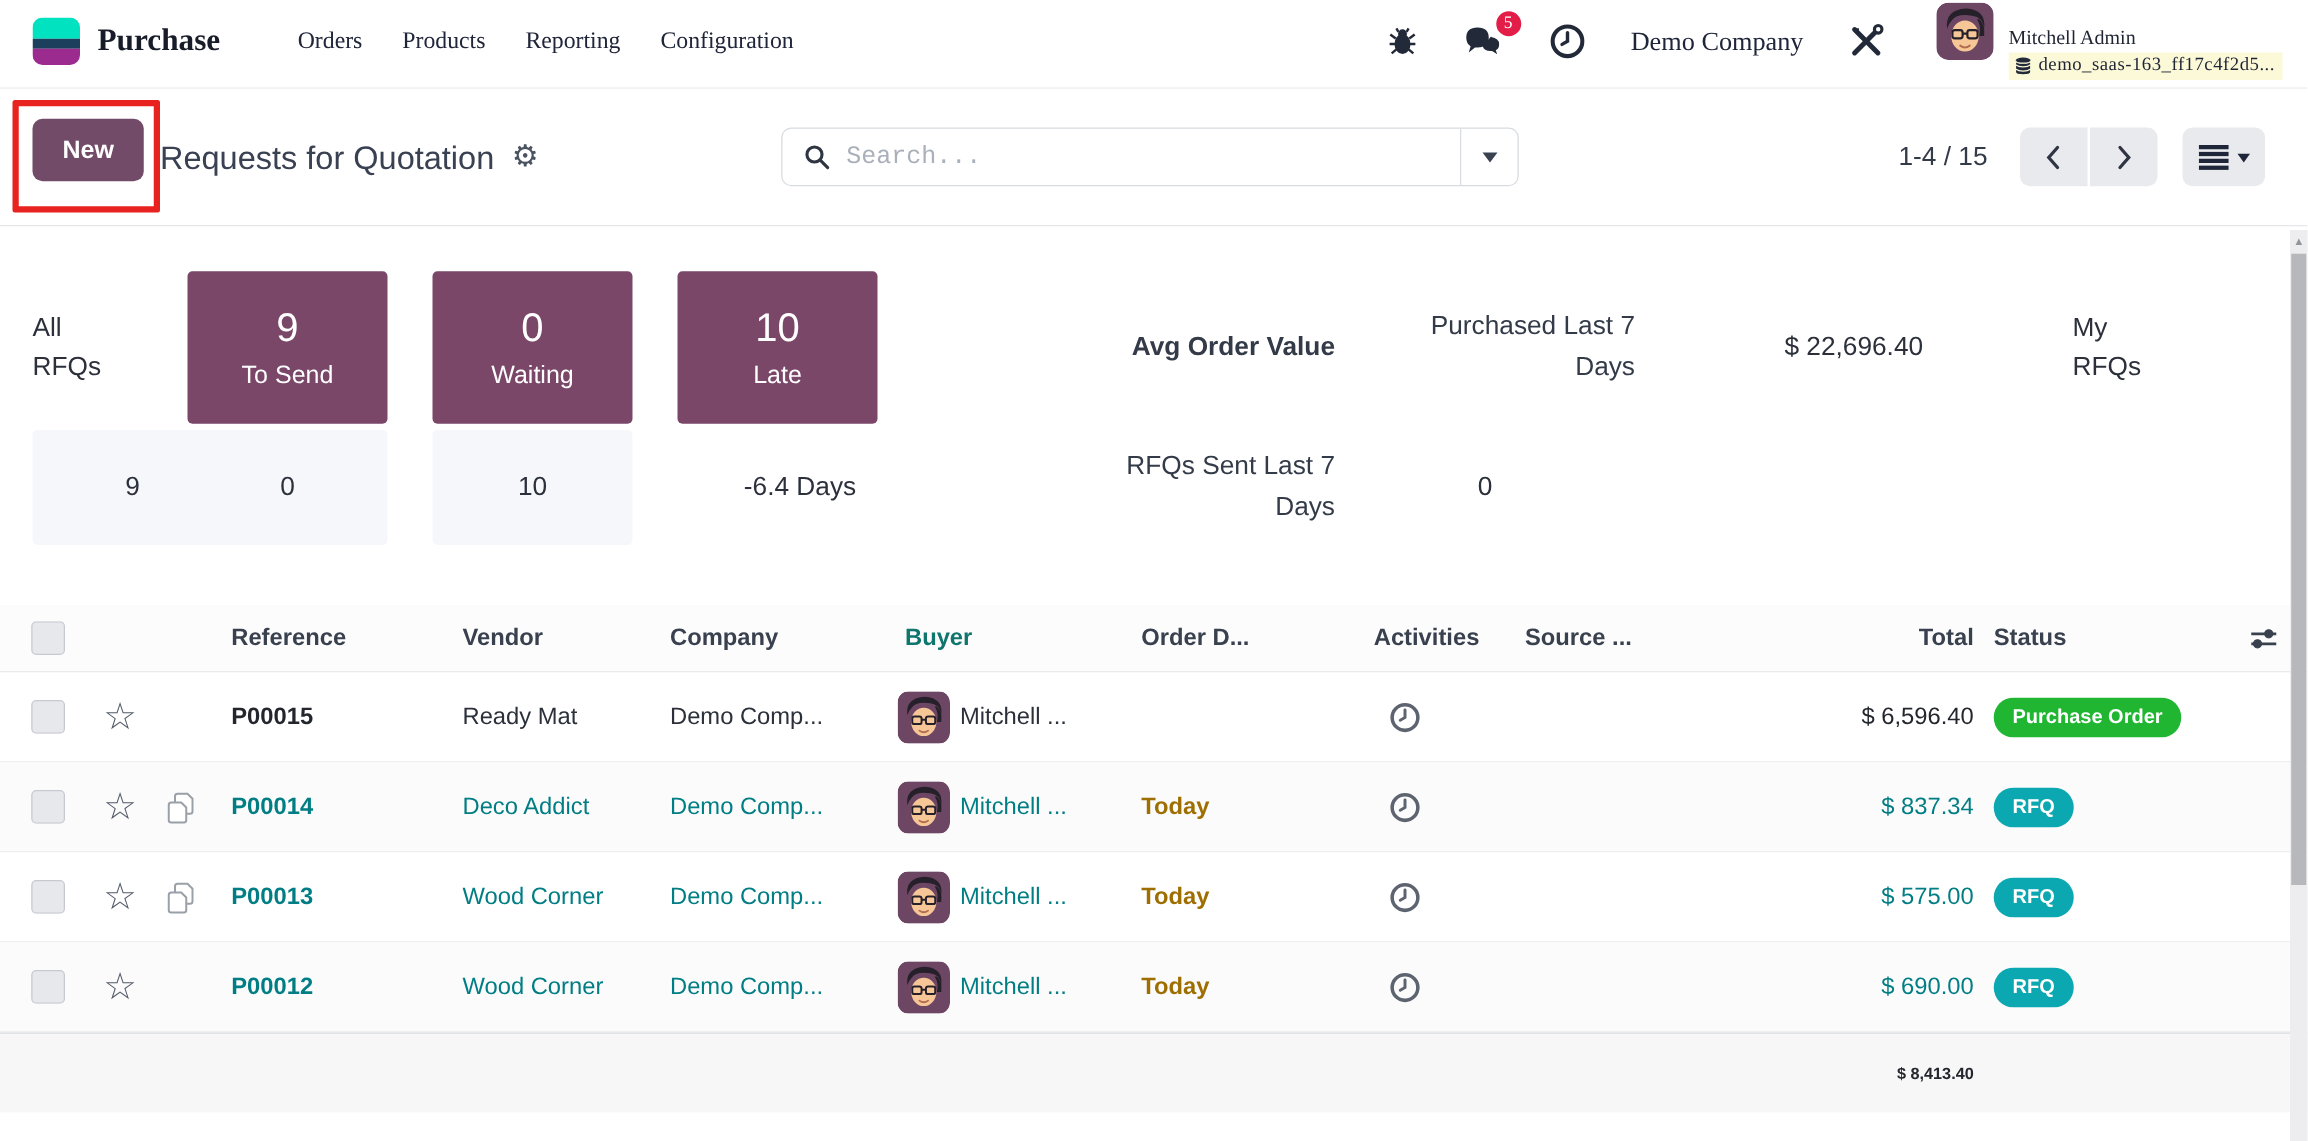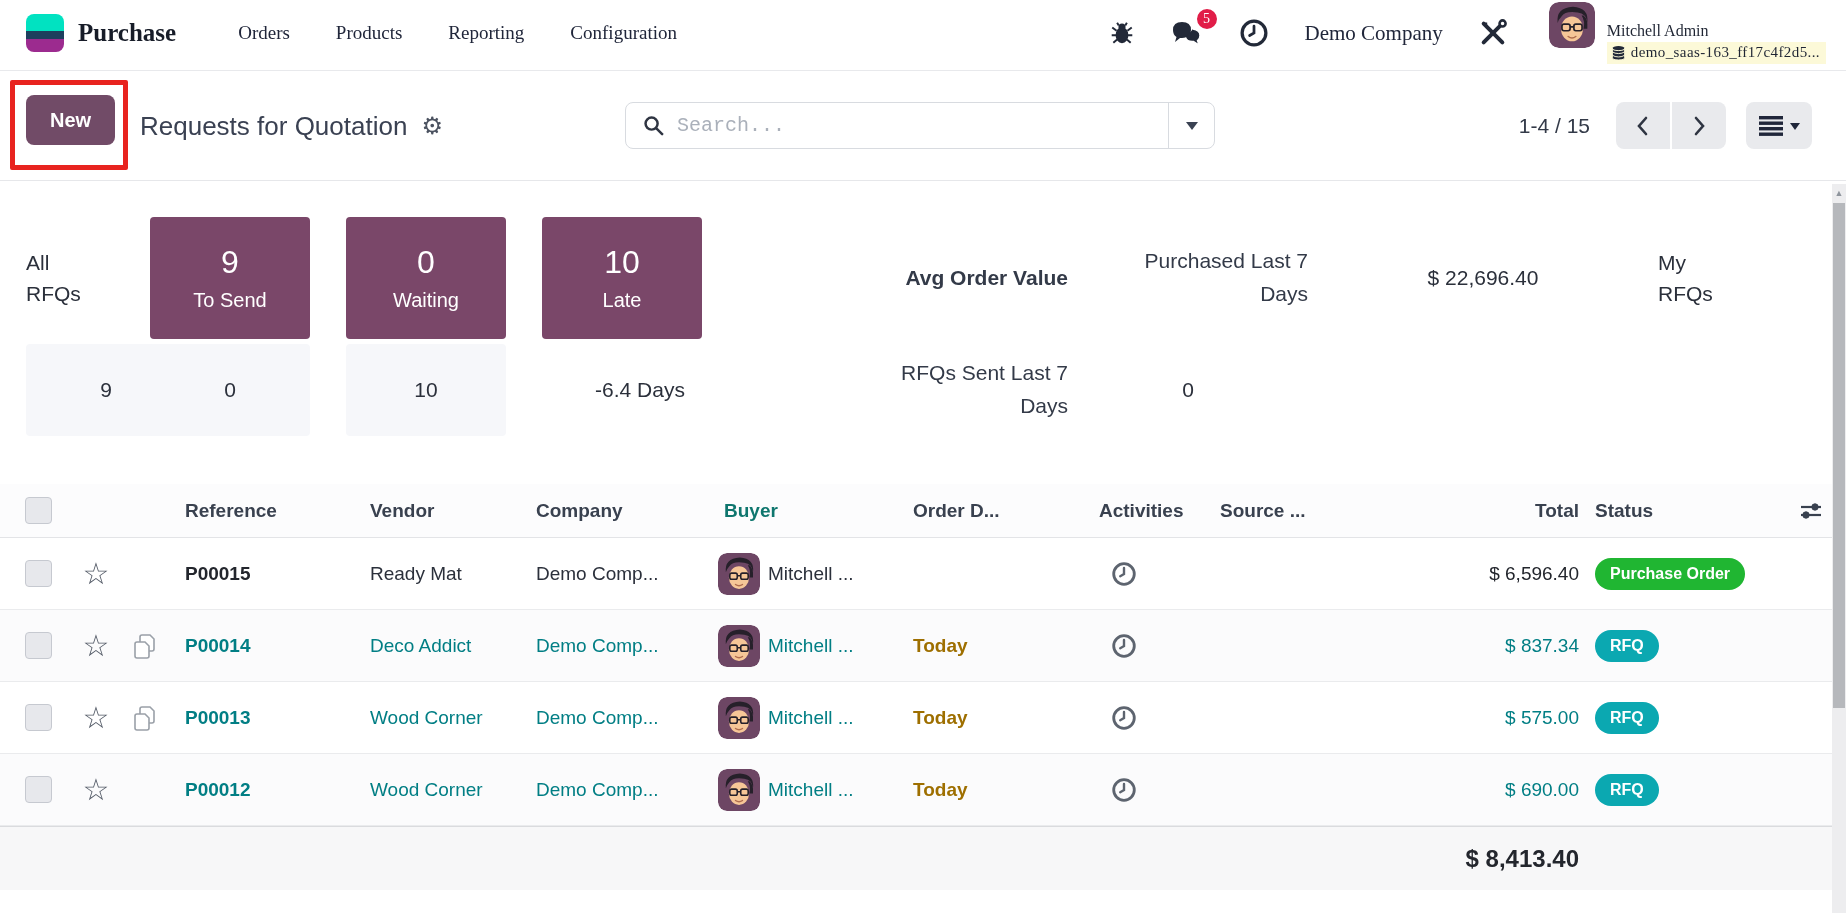--- a/index.html
+++ b/index.html
@@ -7,21 +7,21 @@
     font-family:"Liberation Sans", sans-serif; color:#2b303b; }
 
   
   .navbar { height:71px; display:flex; align-items:center; padding:0 20px 4px 26px;
     border-bottom:1px solid #e8e9ec; position:relative; background:#fff;font-family:Liberation Serif, serif; }
   .app-icon { width:38px; height:38px; border-radius:8px; overflow:hidden; display:flex; flex-direction:column; flex:0 0 auto; }
   .app-icon .s1 { height:45%; background:#01e2c1; }
   .app-icon .s2 { height:20%; background:#1d3f5e; }
   .app-icon .s3 { height:35%; background:#9c2b8f; }
   .brand { font-size:25px; font-weight:bold; color:#171c28; margin-left:14px; }
-  .menu { display:flex; gap:46px; margin-left:62px; }
+  .menu { display:flex; gap:32px; margin-left:62px; }
   .menu span { font-size:19px; color:#20263a; cursor:pointer; }
   .nav-right { margin-left:auto; display:flex; align-items:center; gap:36px; }
   .nav-ic { color:#222938; display:flex; align-items:center; position:relative; cursor:pointer; }
   .msg-badge { position:absolute; top:-12px; right:-16px; background:#e11d48; color:#fff;
     min-width:24px; height:24px; border-radius:12px; font-size:14px; display:flex;
     align-items:center; justify-content:center; padding:0 6px; border:2px solid #fff; }
   .company { font-size:21px; color:#20263a; }
   .userblock { display:flex; gap:12px; align-items:flex-start; margin-left:6px; }
   .user-avatar { width:46px; height:46px; border-radius:10px; flex:0 0 auto; }
   .user-meta { display:flex; flex-direction:column; gap:2px; }
@@ -29,21 +29,21 @@
   .db-pill { background:#fcf9d8; font-size:15px; color:#1f2533; padding:2px 6px 3px 4px;
     display:flex; align-items:center; gap:5px; letter-spacing:.4px; }
 
   
   .control-panel { position:relative; height:110px; background:#fff; border-bottom:1px solid #e6e7ea; }
   .annotation-box { position:absolute; left:10px; top:9px; width:118px; height:90px;
     border:5px solid #e8231f; border-radius:2px; z-index:5; pointer-events:none; }
   .btn-new { position:absolute; left:26px; top:24px; width:89px; height:50px;
     background:#714B67; color:#fff; border:none; border-radius:8px;
     font-size:20px; font-weight:bold; font-family:inherit; cursor:pointer; }
-  .view-title { position:absolute; left:140px; top:0; height:110px; display:flex; align-items:center; gap:14px; }
+  .view-title { position:absolute; left:128px; top:0; height:110px; display:flex; align-items:center; gap:14px; }
   .view-title h1 { font-size:26px; font-weight:normal; color:#3a4152; }
   .gear { font-size:24px; color:#4b5260; cursor:pointer; line-height:1; }
   .searchbar { position:absolute; left:625px; top:31px; width:590px; height:47px;
     border:1px solid #d8dbe0; border-radius:8px; background:#fff; display:flex; align-items:center; }
   .searchbar input { flex:1; border:none; outline:none; font-size:20px; color:#2b303b;
     font-family:Liberation Mono, monospace; background:transparent; }
   .searchbar input::placeholder { color:#aab0ba; }
   .search-mag { margin:0 12px 0 16px; color:#2f3542; display:flex; }
   .search-toggle { width:46px; height:100%; border-left:1px solid #d8dbe0; display:flex;
     align-items:center; justify-content:center; cursor:pointer; color:#3a4252; }
@@ -101,21 +101,21 @@
   .trow.rfq .c-total { color:#017e84; }
   .trow.done .c-ref { color:#23262d; }
   .trow.done .c-vendor, .trow.done .c-company, .trow.done .buyer-name { color:#2b303b; }
   .trow.done .c-total { color:#23262d; }
   .today { color:#9e6f00; font-weight:bold; }
   .badge { border-radius:999px; color:#fff; font-size:16px; font-weight:bold;
     padding:8px 15px; line-height:1; }
   .badge.green { background:#20b632; }
   .badge.teal { background:#0ba8b1; }
   .tfoot { display:flex; align-items:center; height:64px; background:#f7f7f8; border-top:1px solid #dadbde; }
-  .tfoot .c-total { font-weight:bold; font-size:24px; color:#23262d; }
+  .tfoot .c-total { font-weight:bold; font-size:13px; color:#23262d; }
 
   
   .scrollbar { position:absolute; right:0; top:184px; bottom:0; width:14px; background:#ededef; }
   .sb-arrow { position:absolute; top:4px; left:0; width:14px; text-align:center; font-size:9px; color:#8f959d; }
   .sb-thumb { position:absolute; top:19px; left:1px; width:12px; height:505px; background:#b6b8bc; cursor:grab; }
 
   svg { display:block; }
 </style>
 </head>
 <body>

